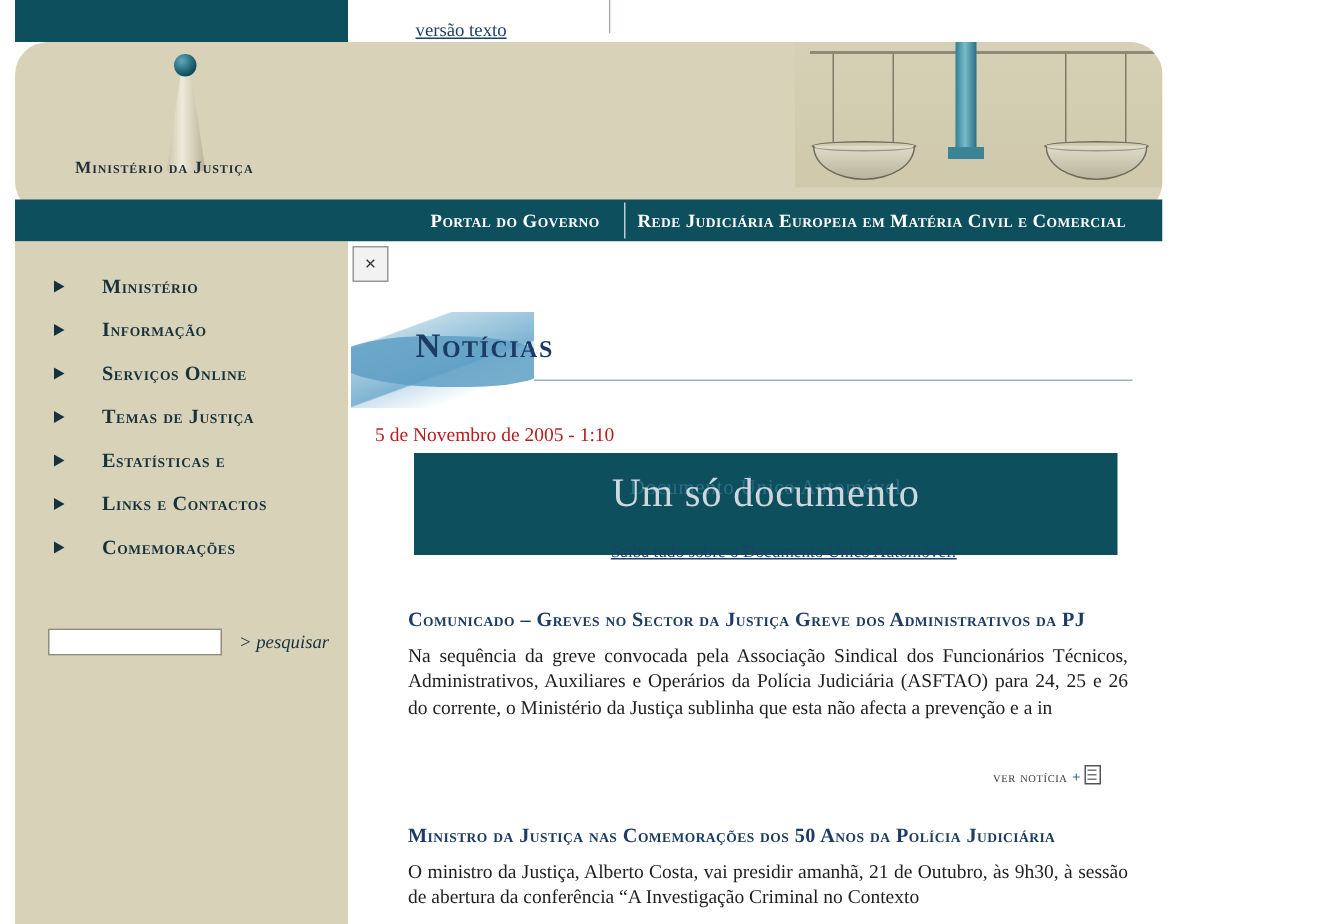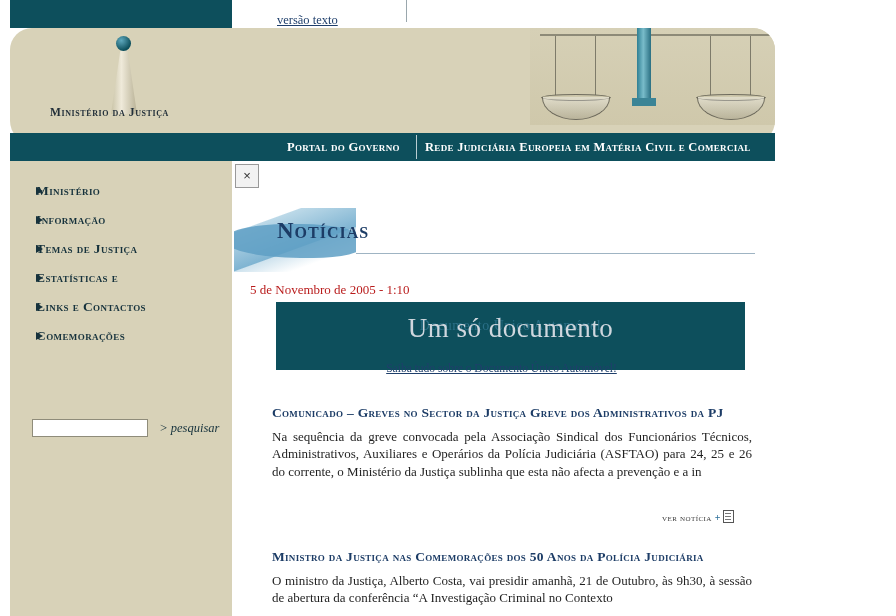--- a/index.html
+++ b/index.html
@@ -185,21 +185,21 @@
     background: #d8d2b8;
   }
   .menu {
     position: absolute;
     left: 26px; top: 22px;
     width: 196px;
   }
   .menu-item {
     position: relative;
     margin-bottom: 13px;
-    padding-left: 0;
+    padding-left: 32px;
     font-size: 13.5px;
     font-weight: bold;
     font-variant: small-caps;
     letter-spacing: 0.4px;
     color: #16323c;
     cursor: pointer;
     line-height: 1.18;
   }
   .menu-item .arrow {
     position: absolute;
@@ -327,21 +327,21 @@
     left: 44px; top: 152px;
     width: 469px;
     text-align: center;
     font-size: 27px;
     color: #cfd7de;
     letter-spacing: 0.5px;
     pointer-events: none;
   }
   .feature-caption {
     position: absolute;
-    left: 35px; top: 201px;
+    left: 56px; top: 201px;
     width: 469px;
     text-align: center;
     font-size: 11.5px;
     color: #1f3f6b;
     text-decoration: underline;
     cursor: pointer;
   }
 
   .news-item {
     position: absolute;
@@ -450,20 +450,24 @@
       <div class="menu-item">
         <span class="arrow"></span>
         <span>Ministério</span>
       </div>
 
       <div class="menu-item">
         <span class="arrow"></span>
         <span>Informação</span>
       </div>
 
+      <div class="menu-item">
+        <span class="arrow"></span>
+        <span>Serviços Online</span>
+      </div>
 
       <div class="menu-item">
         <span class="arrow"></span>
         <span>Temas de Justiça</span>
       </div>
 
       <div class="menu-item">
         <span class="arrow"></span>
         <span>Estatísticas e</span>
       </div>

